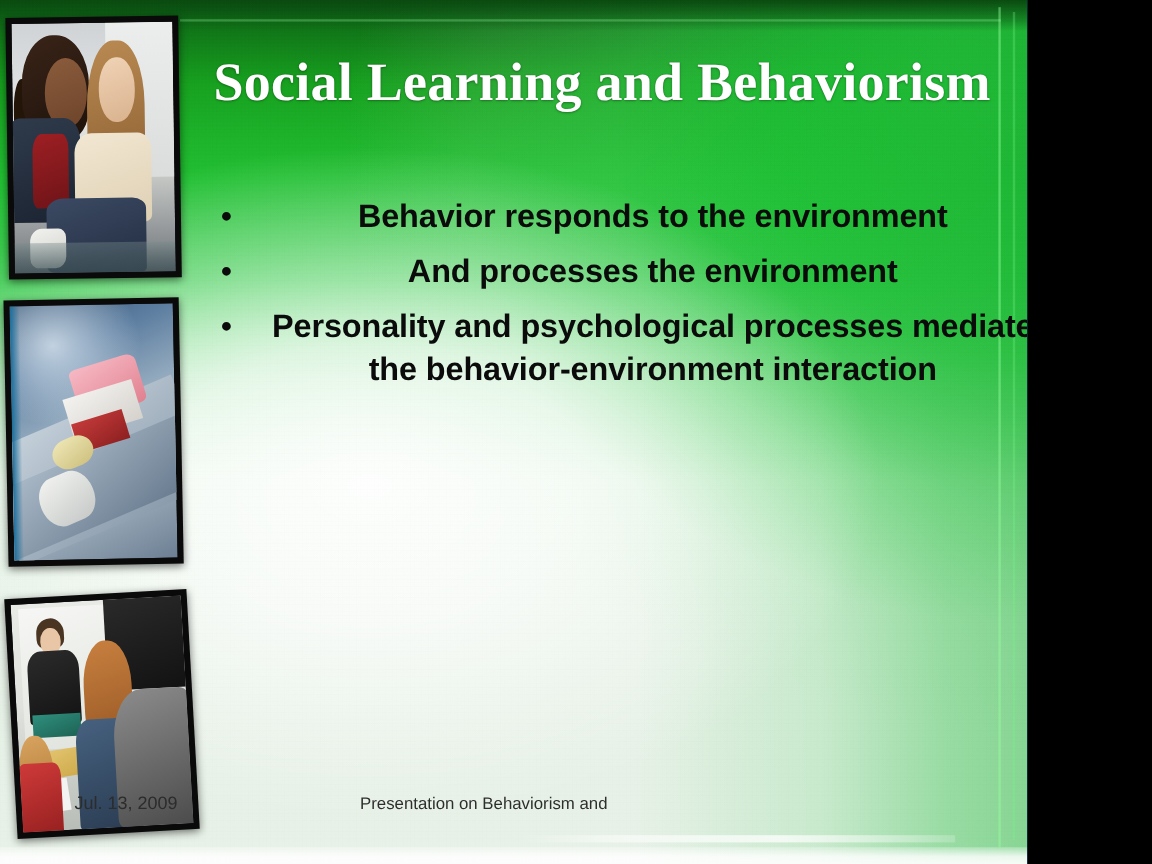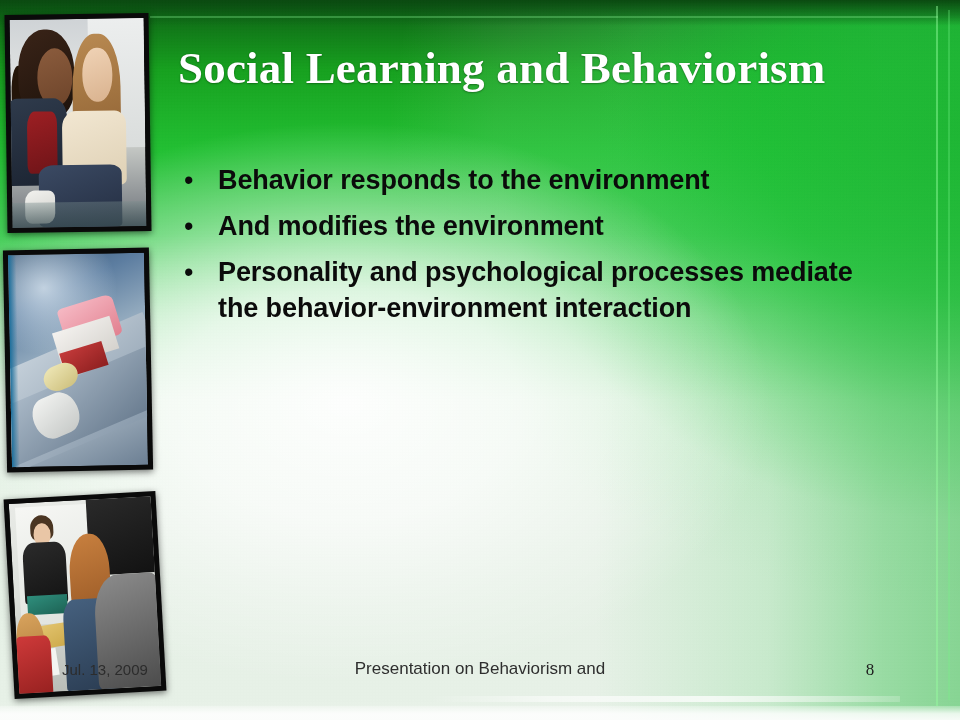--- a/index.html
+++ b/index.html
@@ -6,21 +6,21 @@
     margin: 0;
     padding: 0;
     background: #000;
   }
   body {
     font-family: "Liberation Sans", sans-serif;
   }
 
   .slide {
     position: relative;
-    width: 960px;
+    width: 856px;
     height: 720px;
     overflow: hidden;
     background: #3b82f6;
   }
 
   
   .bg-base {
     position: absolute;
     inset: 0;
     background: linear-gradient(to bottom,
@@ -259,39 +259,40 @@
     box-sizing: border-box;
   }
   .bullet-text {
     flex: 1 1 auto;
     font-family: "Liberation Sans", sans-serif;
     font-weight: bold;
     font-size: 27px;
     line-height: 36px;
     color: #0b0b0b;
     letter-spacing: -0.1px;
+    text-align: center;
   }
 
   
   .footer-date {
     position: absolute;
     left: 62px;
     top: 660px;
     font-size: 15px;
     line-height: 20px;
     color: #2c2c2c;
     white-space: nowrap;
   }
   .footer-center {
     position: absolute;
     left: 300px;
     top: 658px;
     width: 360px;
-    text-align: center;
-    font-size: 17px;
+    text-align: left;
+    font-size: 14px;
     line-height: 22px;
     color: #2e2e2e;
   }
   .footer-page {
     position: absolute;
     left: 850px;
     top: 660px;
     width: 40px;
     text-align: center;
     font-family: "Liberation Serif", serif;
@@ -372,21 +373,21 @@
 
   <div class="title">Social Learning and Behaviorism</div>
 
   <div class="bullets">
     <div class="bullet-row">
       <span class="bullet-mark">•</span>
       <span class="bullet-text">Behavior responds to the environment</span>
     </div>
     <div class="bullet-row">
       <span class="bullet-mark">•</span>
-      <span class="bullet-text">And modifies the environment</span>
+      <span class="bullet-text">And processes the environment</span>
     </div>
     <div class="bullet-row">
       <span class="bullet-mark">•</span>
       <span class="bullet-text">Personality and psychological processes mediate the behavior-environment interaction</span>
     </div>
   </div>
 
   <div class="footer-date">Jul. 13, 2009</div>
   <div class="footer-center">
     <div>Presentation on Behaviorism and</div>

